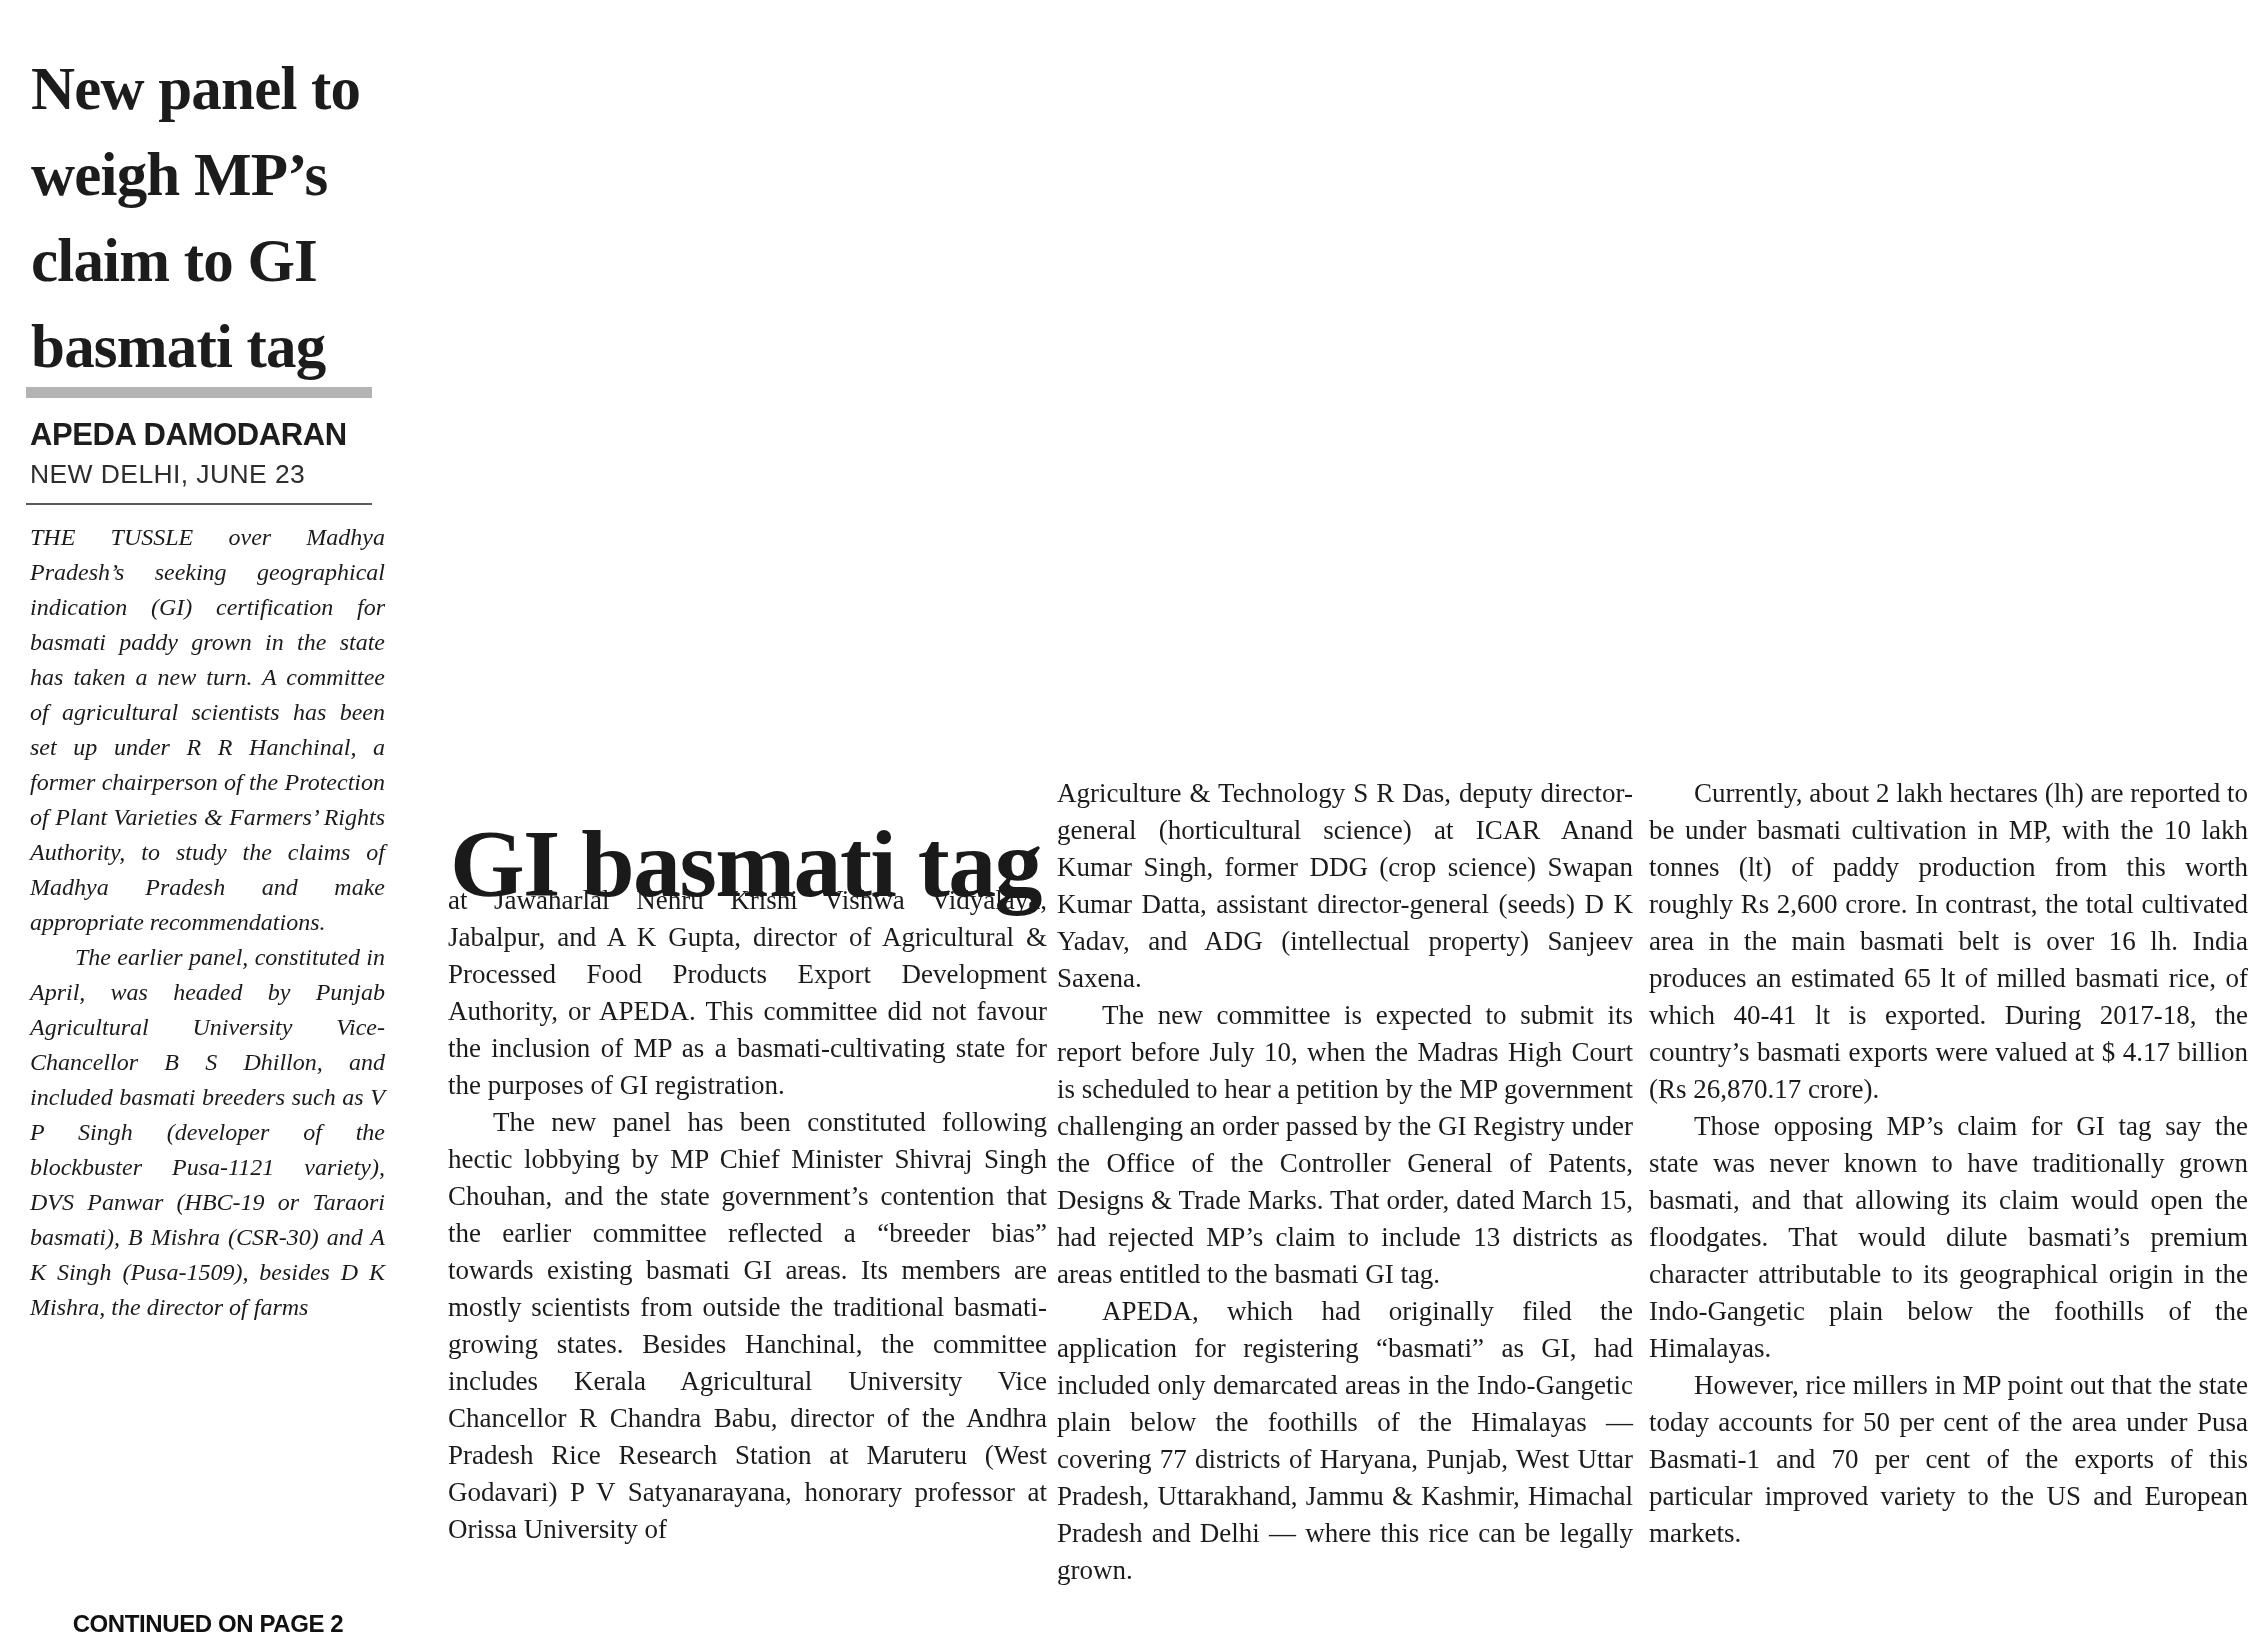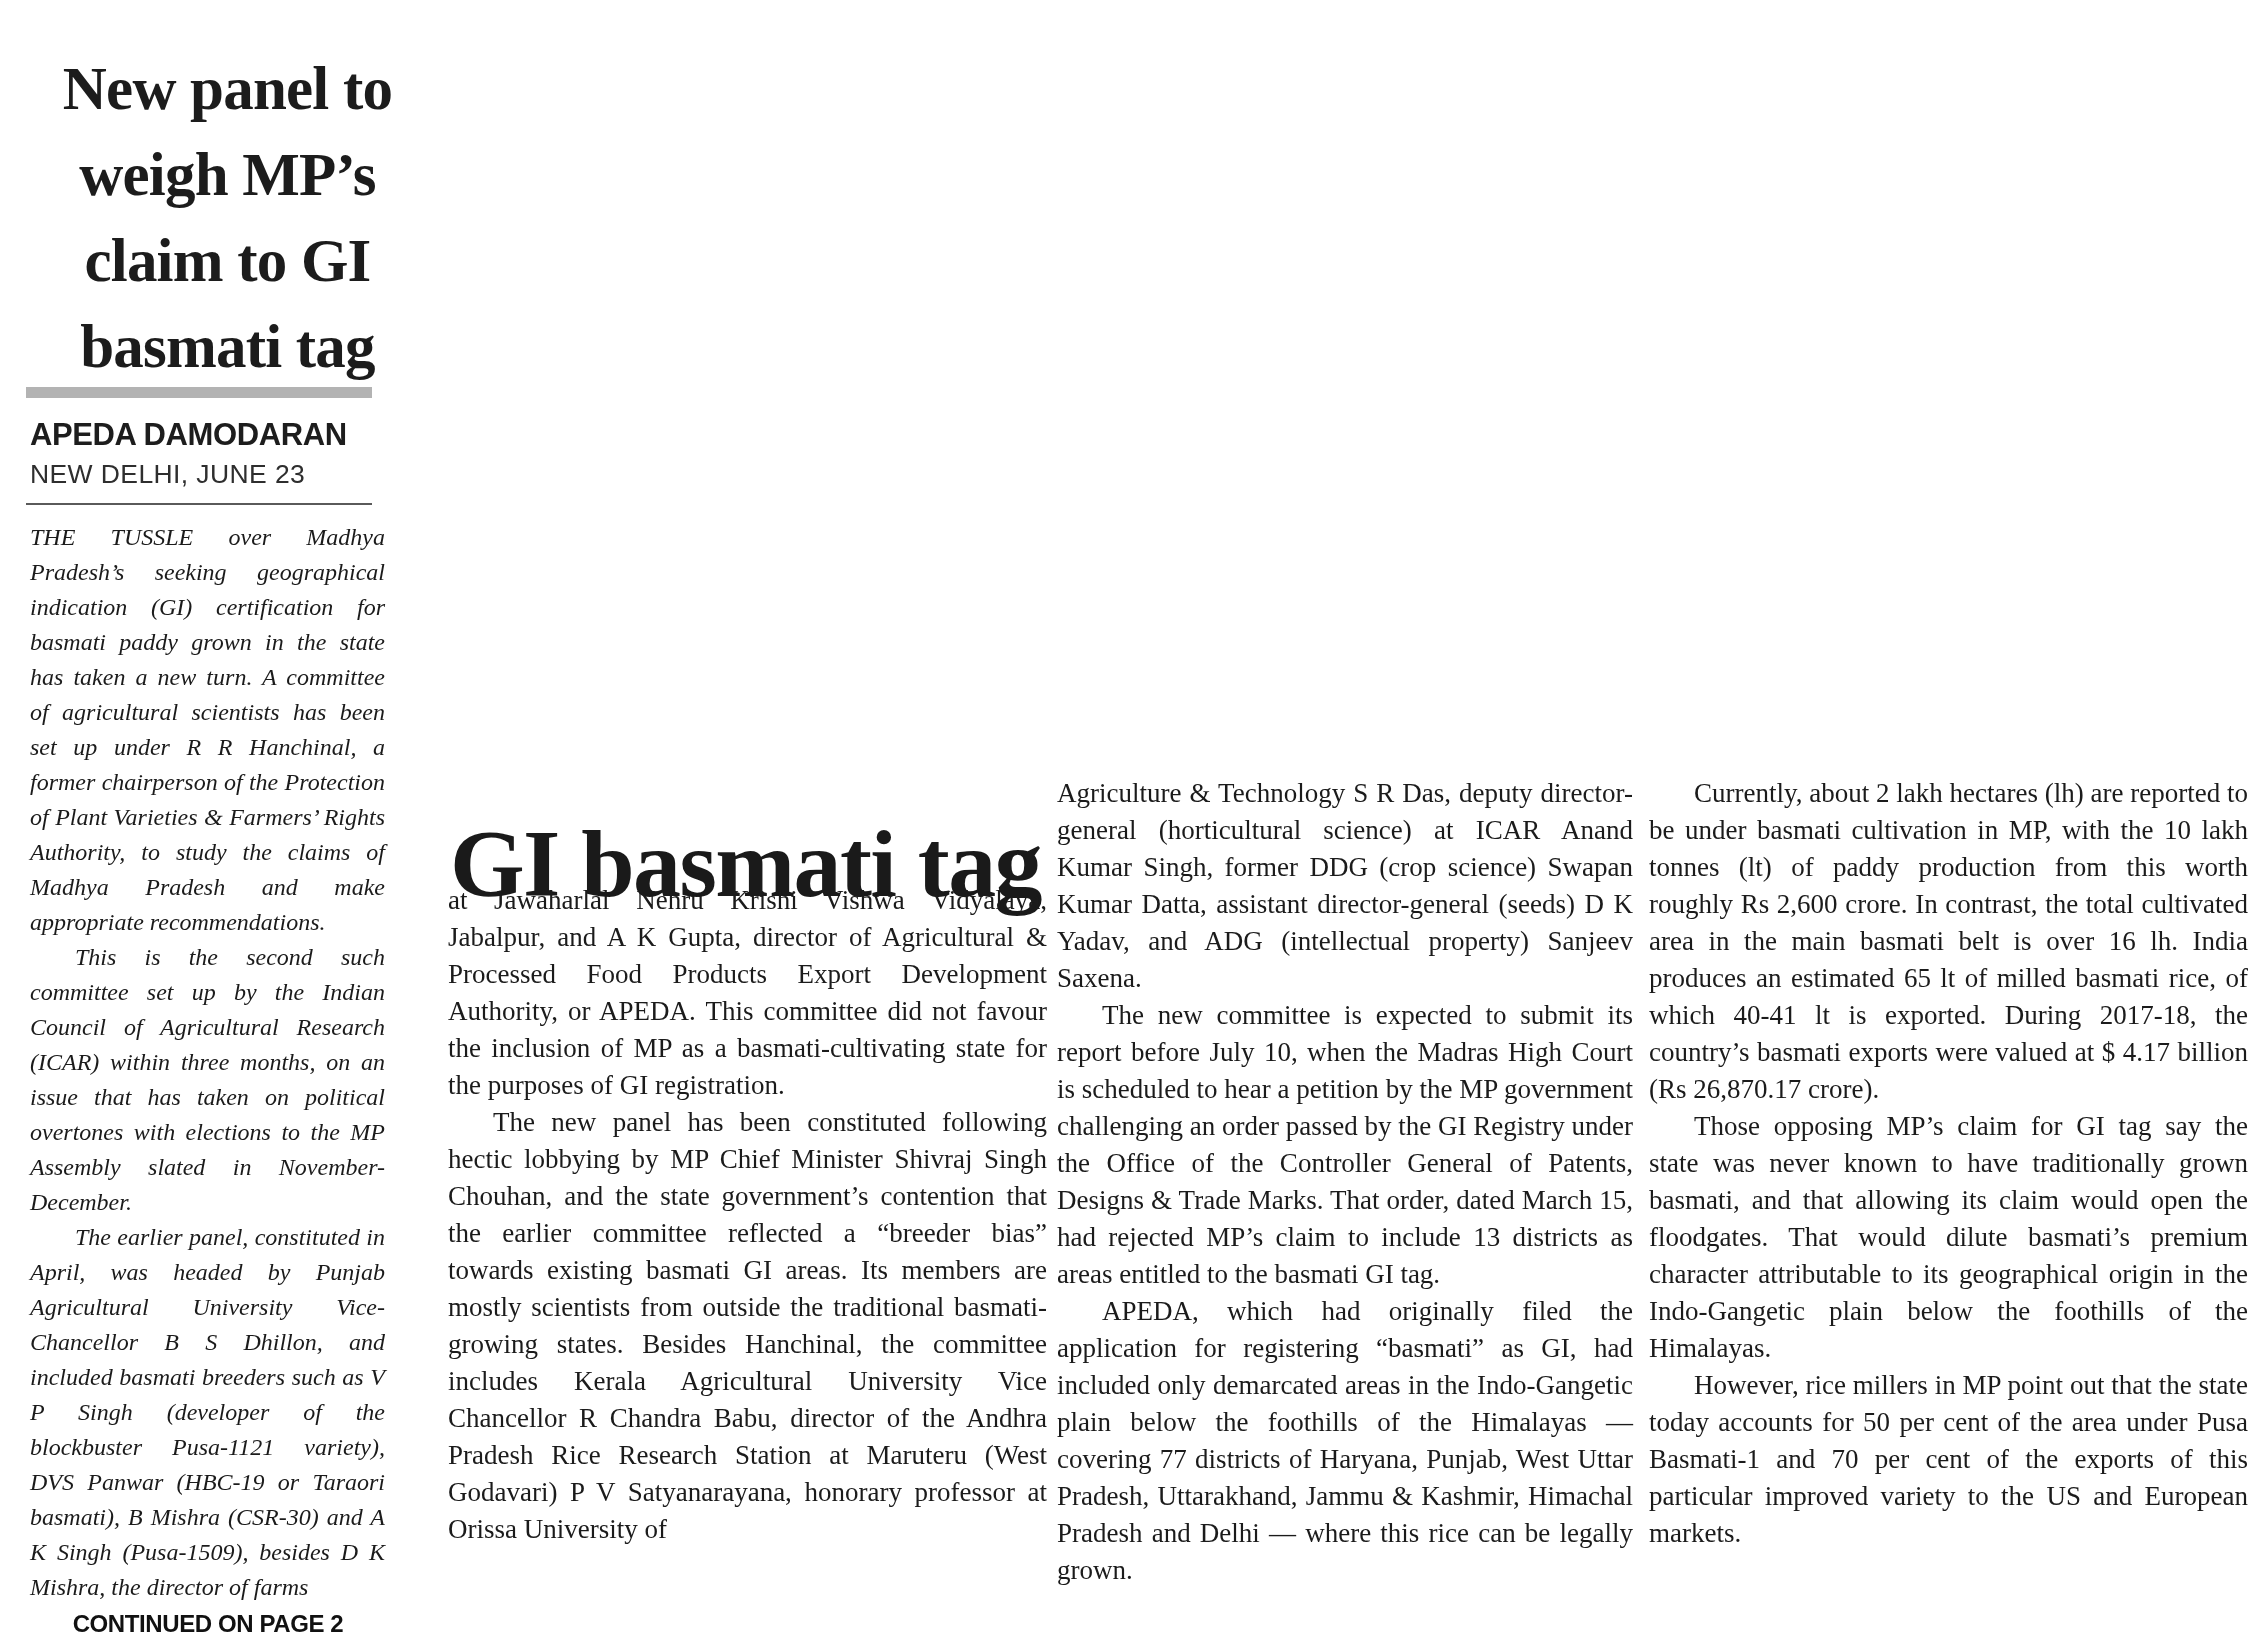--- a/index.html
+++ b/index.html
@@ -21,21 +21,20 @@
     position: absolute;
     left: 31px;
     top: 4.7px;
     width: 393px;
     font-family: "Liberation Serif", serif;
     font-weight: 700;
     font-size: 61px;
     line-height: 86px;
     letter-spacing: -0.8px;
     color: #1c1c1c;
-    text-align: center;
   }
   .sep-bar {
     position: absolute;
     left: 26px;
     top: 387px;
     width: 346px;
     height: 11px;
     background: #b3b3b3;
   }
   .byline {
@@ -128,21 +127,20 @@
 
   <div class="byline">
     <div class="author">APEDA DAMODARAN</div>
     <div class="dateline">NEW DELHI, JUNE 23</div>
   </div>
 
   <div class="byline-rule"></div>
 
   <div class="left-body">
     <p>THE TUSSLE over Madhya Pradesh’s seeking geographical indication (GI) certification for basmati paddy grown in the state has taken a new turn. A committee of agricultural scientists has been set up under R R Hanchinal, a former chairperson of the Protection of Plant Varieties &amp; Farmers’ Rights Authority, to study the claims of Madhya Pradesh and make appropriate recommendations.</p>
-    <p class="indent">This is the second such committee set up by the Indian Council of Agricultural Research (ICAR) within three months, on an issue that has taken on political overtones with elections to the MP Assembly slated in November-December.</p>
     <p class="indent">The earlier panel, constituted in April, was headed by Punjab Agricultural University Vice-Chancellor B S Dhillon, and included basmati breeders such as V P Singh (developer of the blockbuster Pusa-1121 variety), DVS Panwar (HBC-19 or Taraori basmati), B Mishra (CSR-30) and A K Singh (Pusa-1509), besides D K Mishra, the director of farms</p>
   </div>
 
   <div class="continued">CONTINUED ON PAGE 2</div>
 
   <h2 class="jump-headline">GI basmati tag</h2>
 
   <div class="col col2">
     <p>at Jawaharlal Nehru Krishi Vishwa Vidyalaya, Jabalpur, and A K Gupta, director of Agricultural &amp; Processed Food Products Export Development Authority, or APEDA. This committee did not favour the inclusion of MP as a basmati-cultivating state for the purposes of GI registration.</p>
     <p class="indent">The new panel has been constituted following hectic lobbying by MP Chief Minister Shivraj Singh Chouhan, and the state government’s contention that the earlier committee reflected a “breeder bias” towards existing basmati GI areas. Its members are mostly scientists from outside the traditional basmati-growing states. Besides Hanchinal, the committee includes Kerala Agricultural University Vice Chancellor R Chandra Babu, director of the Andhra Pradesh Rice Research Station at Maruteru (West Godavari) P V Satyanarayana, honorary professor at Orissa University of</p>

